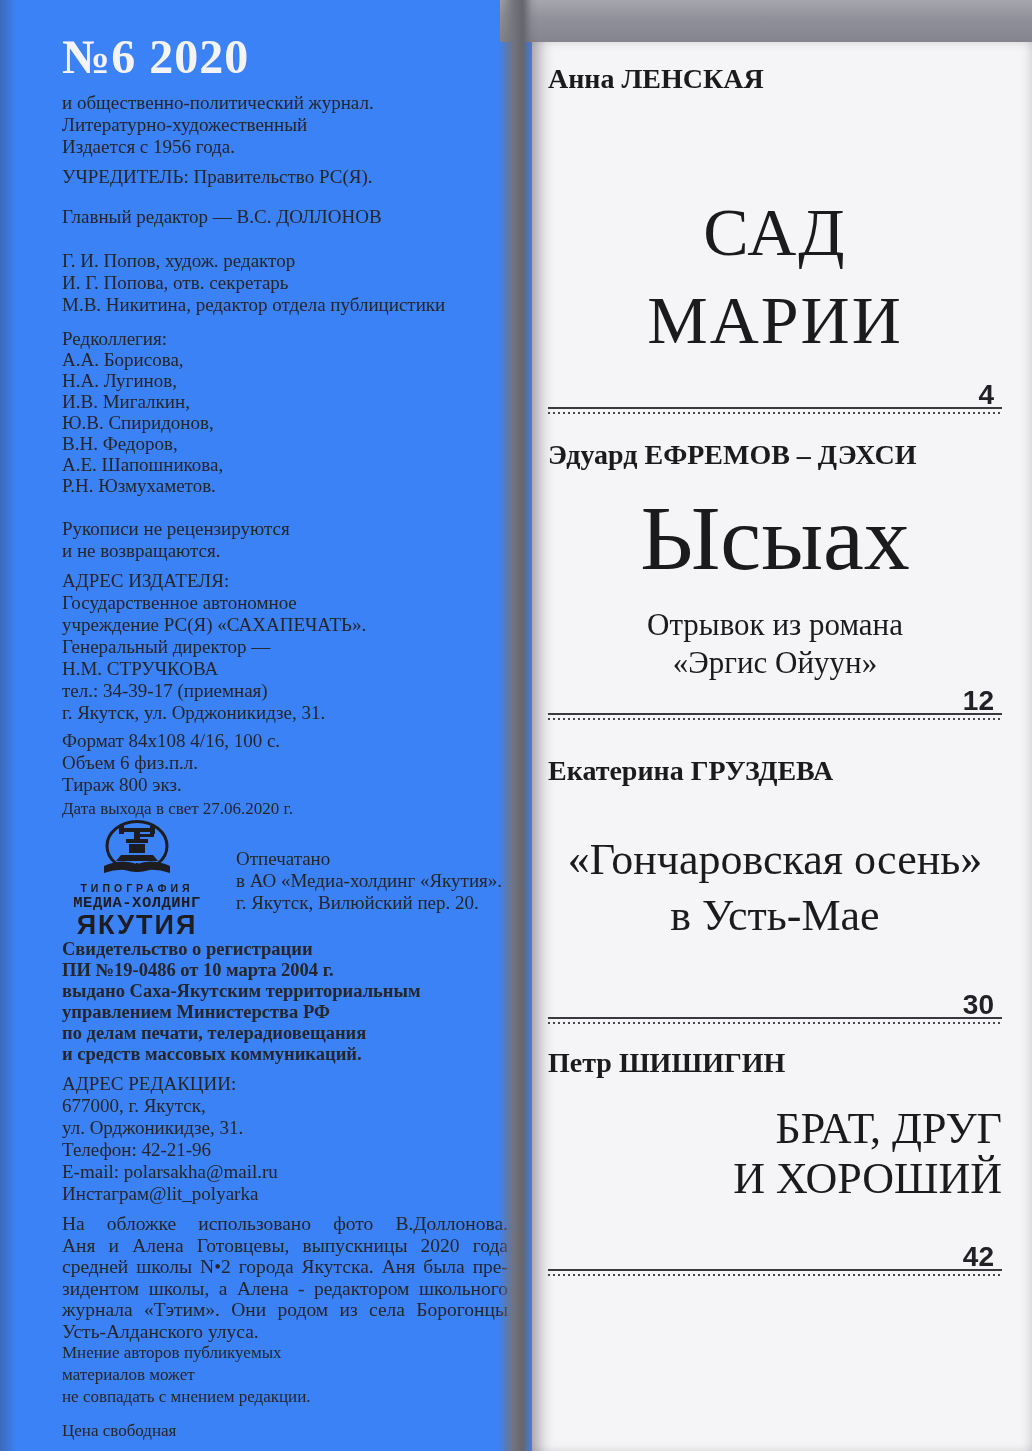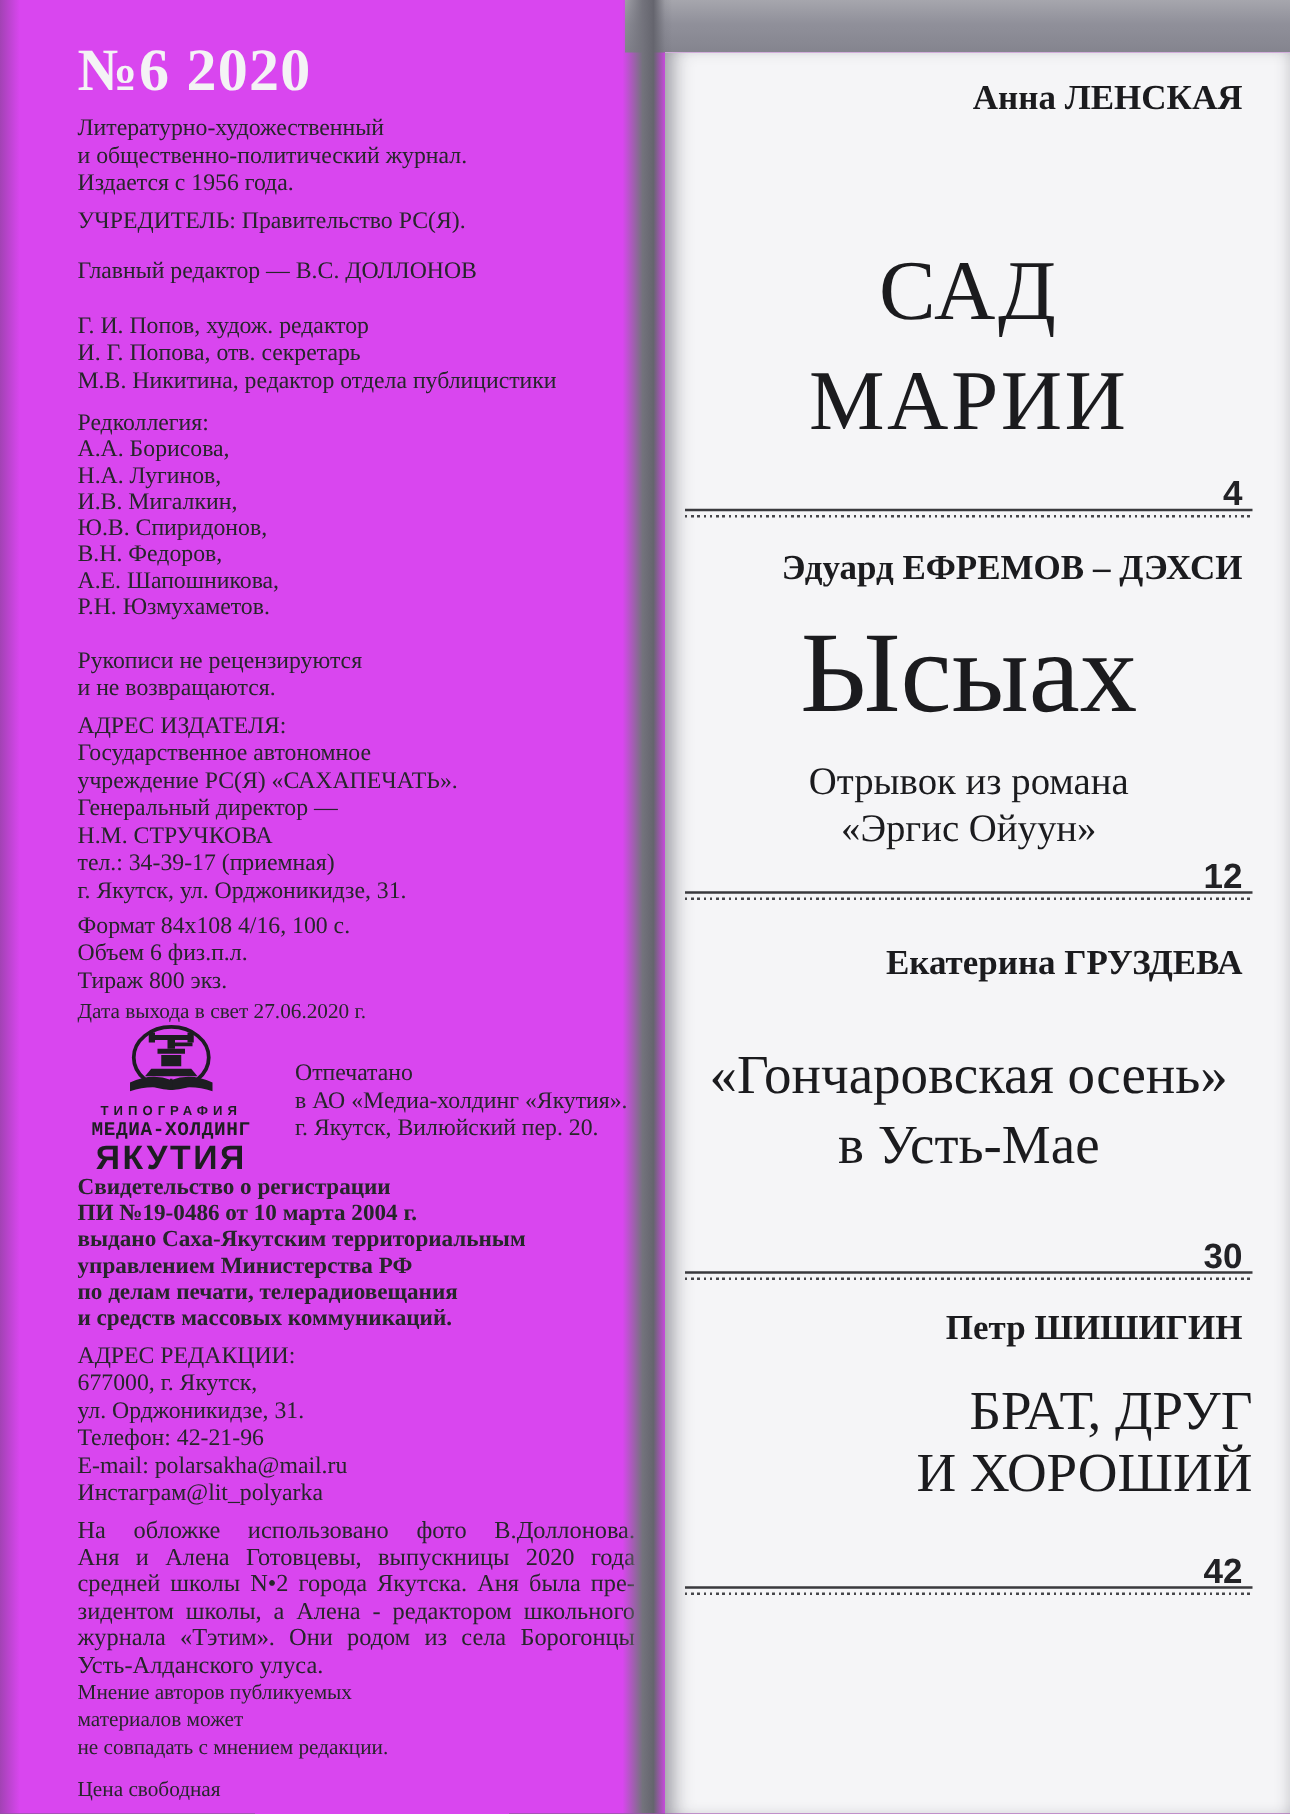--- a/index.html
+++ b/index.html
@@ -1,17 +1,17 @@
 <!DOCTYPE html>
 <html><head>
 <meta charset="utf-8">
 <style>
   html,body{margin:0;padding:0;background:#63636a;}
   #screen{position:relative;width:1032px;height:1451px;margin:0 auto;overflow:hidden;
-          background:#d946ef;font-family:"Liberation Serif",serif;color:#26262a;}
+          background:#3b82f6;font-family:"Liberation Serif",serif;color:#26262a;}
   
   .left-edge{position:absolute;left:0;top:0;width:16px;height:100%;
              background:linear-gradient(90deg,rgba(60,60,70,.35),rgba(60,60,70,0));}
   .top-band{position:absolute;left:500px;right:0;top:0;height:42px;
             background:linear-gradient(180deg,#a6a6ad 0%,#90909a 45%,#84848e 100%);}
   .gutter{position:absolute;left:498px;top:0;width:40px;height:100%;
           background:linear-gradient(90deg,rgba(105,105,115,0) 0%,#73737c 40%,#65656e 62%,rgba(100,100,110,.15) 85%,rgba(0,0,0,0) 100%);}
   
   .right-page{position:absolute;left:532px;top:42px;right:0;bottom:0;background:#f5f5f7;color:#1b1b1e;
               box-shadow:inset 14px 0 16px -8px rgba(35,35,50,.45), inset -8px 0 12px -8px rgba(60,60,75,.28);
@@ -25,21 +25,21 @@
   .reg div{font-size:18.5px;line-height:21px;font-weight:bold;}
   .cover-note div{font-size:19.5px;line-height:21.5px;text-align:justify;text-align-last:justify;}
   .cover-note div:last-child{text-align-last:left;}
   .logo-row{display:flex;align-items:flex-start;}
   .emblem-box{width:150px;text-align:center;color:#1d1d21;}
   .logo-l1{font-family:"Liberation Sans",sans-serif;font-size:10.5px;font-weight:bold;letter-spacing:4px;line-height:13px;}
   .logo-l2{font-family:Liberation Mono, monospace;font-size:15.5px;font-weight:bold;letter-spacing:.5px;line-height:17px;}
   .logo-l3{font-family:"Liberation Sans",sans-serif;font-size:27px;font-weight:bold;letter-spacing:2px;line-height:27px;}
   .printed-at{margin-left:24px;margin-top:28px;}
   
-  .author{font-size:28px;line-height:34px;font-weight:bold;text-align:right;padding-right:8px;}
+  .author{font-size:28px;line-height:34px;font-weight:bold;padding-right:8px;}
   .title{text-align:center;}
   .e1 .title-line{font-size:68px;line-height:88px;letter-spacing:2px;}
   .e2 .title-line{font-size:92px;line-height:108px;}
   .subtitle{text-align:center;}
   .subtitle-line{font-size:31px;line-height:38px;}
   .e3 .title-line{font-size:44px;line-height:56px;}
   .e4 .title-line{font-size:44px;line-height:50px;text-align:right;}
   .pagenum{display:block;text-align:right;font-family:"Liberation Sans",sans-serif;
            font-weight:bold;font-size:28px;line-height:30px;margin-right:8px;color:#222226;}
   .solid-rule{border-top:2px solid #3a3a3e;margin-top:-3px;}
@@ -48,22 +48,22 @@
 </style>
 </head>
 <body>
 
 <div id="screen">
 
   <div class="left-content">
     <div class="issue">№6 2020</div>
 
     <div class="t" style="margin-top:6px">
+        <div>и общественно-политический журнал.</div>
         <div>Литературно-художественный</div>
-        <div>и общественно-политический журнал.</div>
         <div>Издается с 1956 года.</div>
       </div>
 
     <div class="t" style="margin-top:8px">УЧРЕДИТЕЛЬ: Правительство РС(Я).</div>
 
     <div class="t" style="margin-top:18px">Главный редактор — В.С. ДОЛЛОНОВ</div>
 
     <div class="t" style="margin-top:22px">
         <div>Г. И. Попов, худож. редактор</div>
         <div>И. Г. Попова, отв. секретарь</div>

